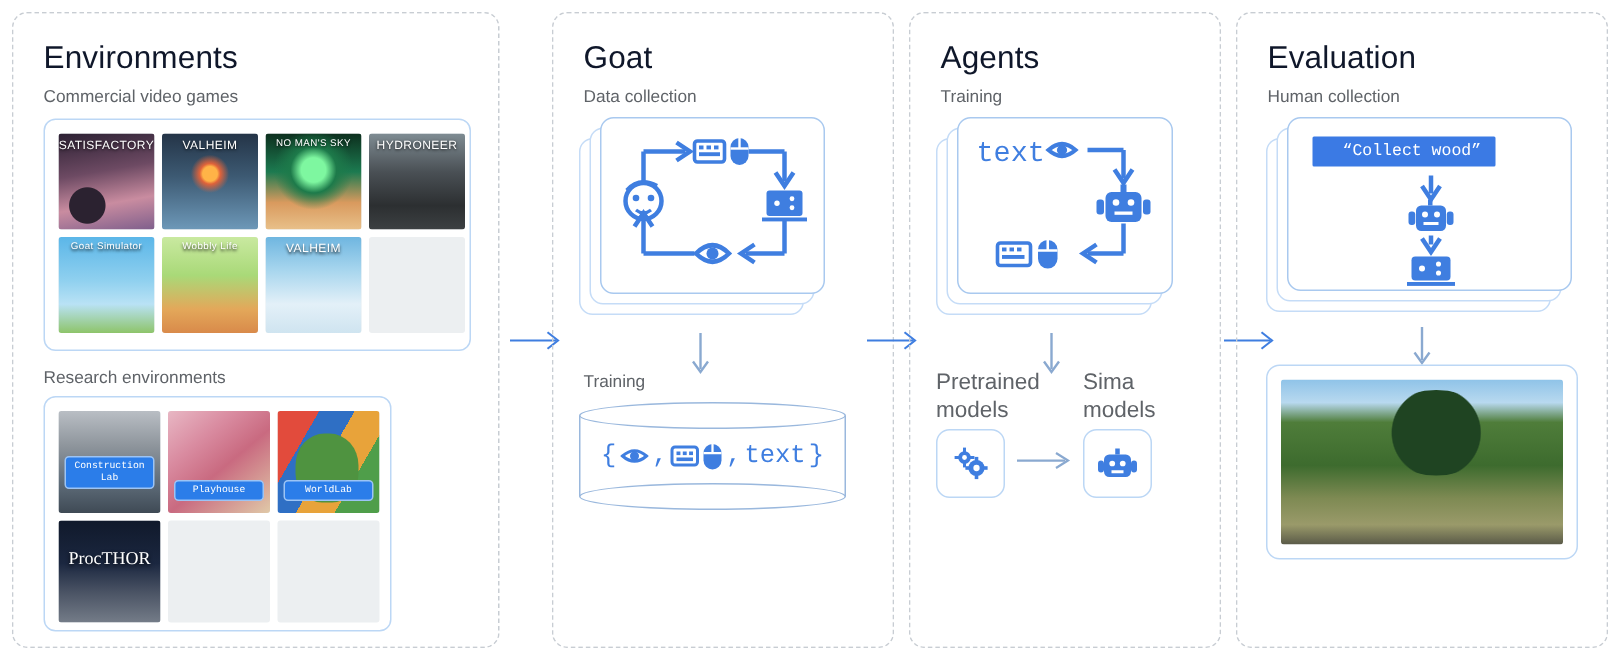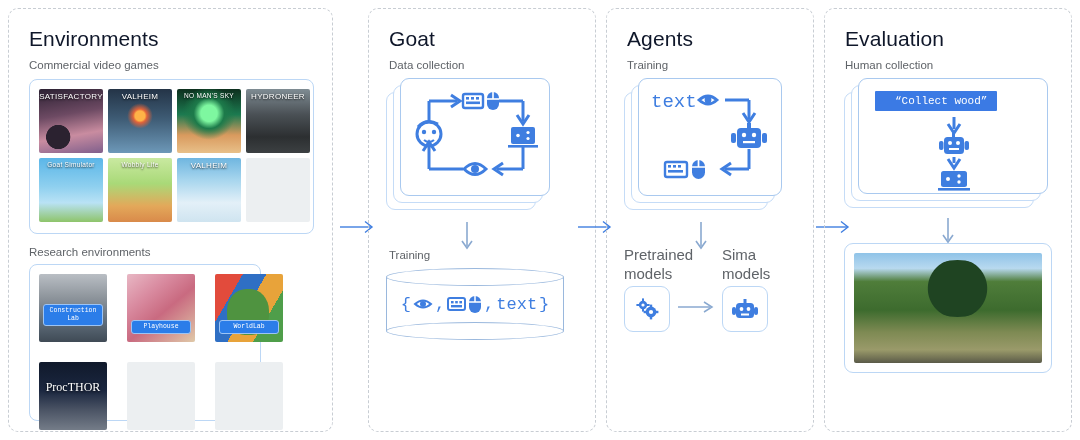--- a/index.html
+++ b/index.html
@@ -49,21 +49,21 @@
   #env-commercial{left:20px;top:70px;width:285px;height:155px;}
   #env-research{left:20px;top:255px;width:232px;height:157px;}
 
   .thumb-grid{position:absolute;display:grid;}
   #grid-commercial{
     left:9px;top:9px;grid-template-columns:repeat(4,64px);
     grid-template-rows:repeat(2,64px);gap:5px;
   }
   #grid-research{
     left:9px;top:9px;grid-template-columns:repeat(3,68px);
-    grid-template-rows:repeat(2,68px);gap:20px;
+    grid-template-rows:repeat(2,68px);gap:5px;
   }
   .thumb{
     position:relative;overflow:hidden;border-radius:2px;
     background:#eceff1;
   }
   .thumb .cap{
     position:absolute;left:0;right:0;top:4px;text-align:center;
     font-size:8px;font-weight:normal;color:#fff;letter-spacing:.3px;
     text-shadow:0 1px 2px rgba(0,0,0,.85);
     font-family:"Liberation Sans",sans-serif;

